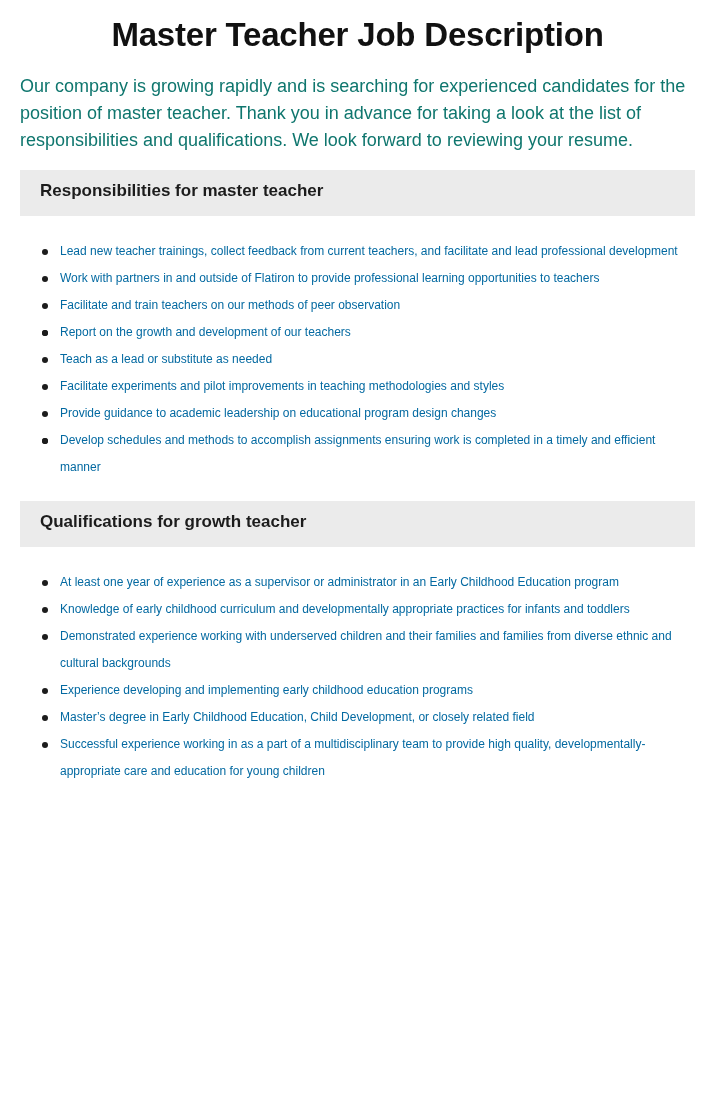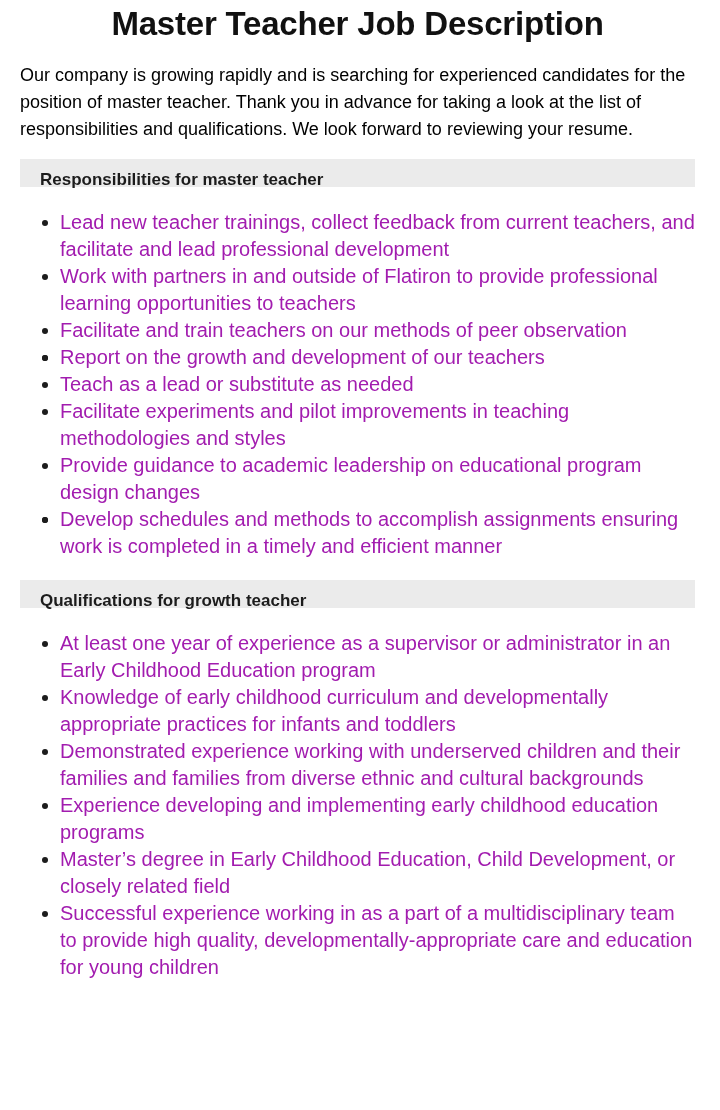--- a/index.html
+++ b/index.html
@@ -3,42 +3,42 @@
   <meta charset="utf-8">
   <style>
     html, body { margin: 0; padding: 0; background: #ffffff; }
     body {
       width: 720px; height: 1110px; overflow: hidden;
       font-family: "Liberation Sans", "DejaVu Sans", sans-serif;
       color: #1a1a1a;
     }
     .page { padding: 0 25px 0 20px; }
     h1 {
-      margin: 0; padding-top: 2px;
+      margin: 11px; padding-top: 2px;
       font-size: 33px; line-height: 44px; font-weight: bold;
       text-align: center; letter-spacing: -0.2px; color: #111;
     }
     .intro {
       margin: 16px 0 0 0;
-      font-size: 18px; line-height: 27px; color: #000000;
+      font-size: 18px; line-height: 27px; color: #0f766e;
     }
     .section-header {
       margin-top: 16px;
       background: #ebebeb;
-      height: 28px; line-height: 42px;
+      height: 46px; line-height: 42px;
       padding-left: 20px;
       font-size: 17px; font-weight: bold; color: #1c1c1c;
     }
     ul.items {
       margin: 22px 0 0 0; padding: 0 0 0 40px;
       list-style: none;
     }
     ul.items li {
       position: relative;
-      font-size: 20px; line-height: 27px; color: #a21caf;
+      font-size: 12px; line-height: 27px; color: #0369a1;
     }
     ul.items li .bullet {
       position: absolute; left: -18px; top: 11px;
       width: 6px; height: 6px; border-radius: 50%; background: #1c1c1c;
     }
     .qual-header { margin-top: 20px; }
   </style>
 </head>
 <body>
 

